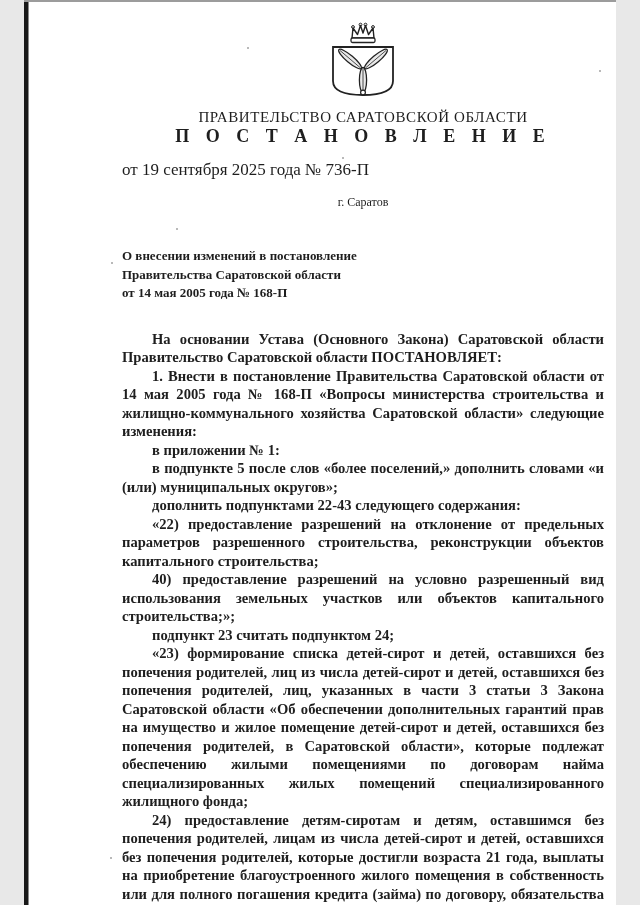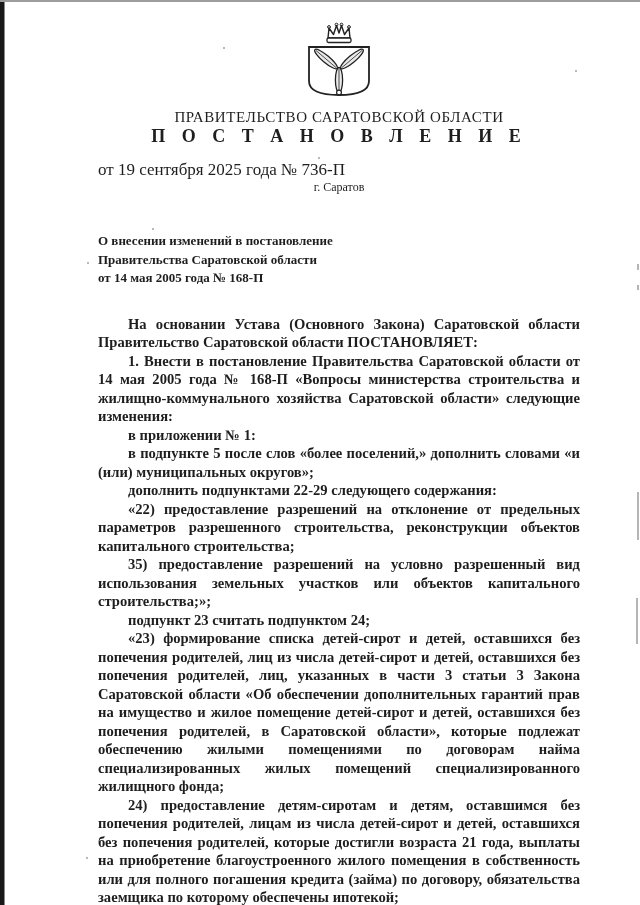--- a/index.html
+++ b/index.html
@@ -1,33 +1,33 @@
 <!DOCTYPE html>
 <html><head>
 <meta charset="utf-8">
 <style>
   html,body{margin:0;padding:0;background:#e8e8e8;}
   .page{
     position:relative;
-    width:640px;height:905px;
+    width:592px;height:905px;
     margin:0 auto;
     background:#ffffff;
     font-family:"Liberation Serif","DejaVu Serif",serif;
     color:#1e1e1e;
     overflow:hidden;
   }
   .scan-edge-left{position:absolute;left:0;top:0;width:4px;height:905px;background:#181818;}
   .scan-edge-left::after{content:"";position:absolute;left:4px;top:0;width:1px;height:905px;background:#8a8a8a;}
   .scan-edge-top{position:absolute;left:0;top:0;width:640px;height:2px;background:#9c9c9c;}
   .content{position:absolute;left:98px;top:0;width:482px;}
   .emblem{margin:22px auto 0;width:80px;height:76px;text-align:center;}
   .org{margin-top:11px;text-align:center;font-size:15px;letter-spacing:0.6px;white-space:nowrap;}
   .doctype{margin-top:0;text-align:center;font-size:18px;font-weight:bold;letter-spacing:6px;white-space:nowrap;}
   .dateline{margin-top:13px;text-align:left;font-size:17px;white-space:nowrap;}
-  .city{margin-top:0;text-align:center;font-size:12px;}
+  .city{margin-top:15px;text-align:center;font-size:12px;}
   .title{margin-top:37px;font-weight:bold;font-size:13px;line-height:18.5px;}
   .body{margin-top:27px;font-size:14.6px;line-height:18.5px;text-align:justify;}
   .body p{margin:0;text-indent:30px;font-weight:bold;}
   .speck{position:absolute;background:#555;opacity:.55;border-radius:50%;}
   .edge-mark{position:absolute;background:#b5b5b5;}
 </style>
 </head>
 <body>
 
 <div class="page">
@@ -73,23 +73,23 @@
       <div>О внесении изменений в постановление</div>
       <div>Правительства Саратовской области</div>
       <div>от 14 мая 2005 года № 168-П</div>
     </div>
 
     <div class="body">
       <p>На основании Устава (Основного Закона) Саратовской области Правительство Саратовской области ПОСТАНОВЛЯЕТ:</p>
       <p>1. Внести в постановление Правительства Саратовской области от 14 мая 2005 года № 168-П «Вопросы министерства строительства и жилищно-коммунального хозяйства Саратовской области» следующие изменения:</p>
       <p>в приложении № 1:</p>
       <p>в подпункте 5 после слов «более поселений,» дополнить словами «и (или) муниципальных округов»;</p>
-      <p>дополнить подпунктами 22-29 следующего содержания:</p>
+      <p>дополнить подпунктами 22-43 следующего содержания:</p>
       <p>«22) предоставление разрешений на отклонение от предельных параметров разрешенного строительства, реконструкции объектов капитального строительства;</p>
-      <p>35) предоставление разрешений на условно разрешенный вид использования земельных участков или объектов капитального строительства;»;</p>
+      <p>40) предоставление разрешений на условно разрешенный вид использования земельных участков или объектов капитального строительства;»;</p>
       <p>подпункт 23 считать подпунктом 24;</p>
       <p>«23) формирование списка детей-сирот и детей, оставшихся без попечения родителей, лиц из числа детей-сирот и детей, оставшихся без попечения родителей, лиц, указанных в части 3 статьи 3 Закона Саратовской области «Об обеспечении дополнительных гарантий прав на имущество и жилое помещение детей-сирот и детей, оставшихся без попечения родителей, в Саратовской области», которые подлежат обеспечению жилыми помещениями по договорам найма специализированных жилых помещений специализированного жилищного фонда;</p>
       <p>24) предоставление детям-сиротам и детям, оставшимся без попечения родителей, лицам из числа детей-сирот и детей, оставшихся без попечения родителей, которые достигли возраста 21 года, выплаты на приобретение благоустроенного жилого помещения в собственность или для полного погашения кредита (займа) по договору, обязательства заемщика по которому обеспечены ипотекой;</p>
     </div>
 
   </div>
 
   <div class="speck" style="left:223px;top:47px;width:2px;height:2px;"></div>
   <div class="speck" style="left:575px;top:70px;width:2px;height:2px;"></div>
   <div class="speck" style="left:318px;top:157px;width:2px;height:2px;"></div>

